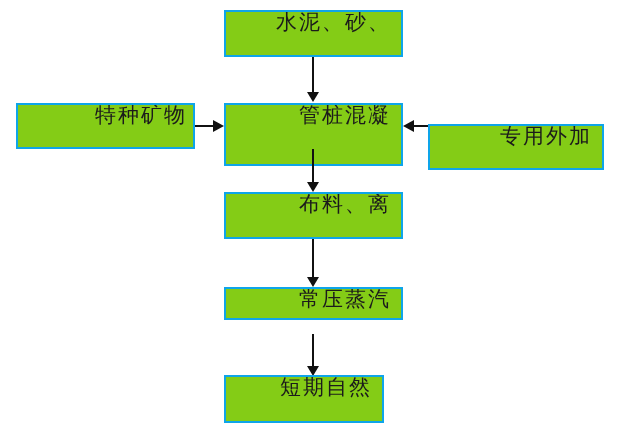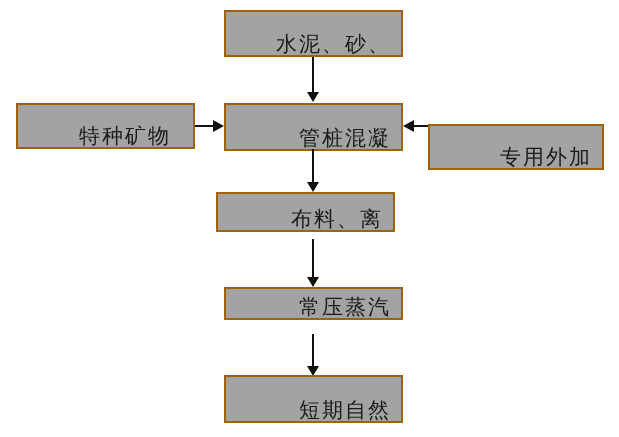--- a/index.html
+++ b/index.html
@@ -14,40 +14,40 @@
   #canvas {
     position: relative;
     width: 619px;
     height: 437px;
     background: #ffffff;
     overflow: hidden;
   }
   .node {
     position: absolute;
     box-sizing: border-box;
-    border: 2px solid #a16207;
-    background: #a3a3a3;
+    border: 2px solid #0ea5e9;
+    background: #84cc16;
     display: flex;
-    align-items: flex-end;
+    align-items: flex-start;
     overflow: hidden;
   }
   .node-label {
     display: block;
     width: 100%;
     font-family: "DejaVu Serif", "Liberation Serif", serif;
     font-size: 21px;
     line-height: 1;
     color: #1b1b1b;
     letter-spacing: 2px;
     white-space: nowrap;
   }
   
   .label-right {
     text-align: right;
-    padding-right: 22px;
+    padding-right: 6px;
   }
   .label-center-right {
     text-align: right;
     padding-right: 10px;
   }
 
   
   .conn {
     position: absolute;
   }
@@ -93,45 +93,45 @@
   <div class="conn v-line" style="left:312px; top:57px; height:36px;"></div>
   <div class="conn arrow-down" style="left:307px; top:92px;"></div>
 
   <div class="node" style="left:16px; top:103px; width:179px; height:46px;">
     <span class="node-label label-right">特种矿物</span>
   </div>
 
   <div class="conn h-line" style="left:195px; top:125px; width:22px;"></div>
   <div class="conn arrow-right" style="left:213px; top:120px;"></div>
 
-  <div class="node" style="left:224px; top:103px; width:179px; height:48px;">
+  <div class="node" style="left:224px; top:103px; width:179px; height:63px;">
     <span class="node-label label-center-right">管桩混凝</span>
   </div>
 
   <div class="conn h-line" style="left:414px; top:125px; width:16px;"></div>
   <div class="conn arrow-left" style="left:403px; top:120px;"></div>
 
   <div class="node" style="left:428px; top:103px; width:176px; height:46px;margin-top:21px;">
     <span class="node-label label-center-right">专用外加</span>
   </div>
 
   <div class="conn v-line" style="left:312px; top:149px; width:2px; height:34px;"></div>
   <div class="conn arrow-down" style="left:307px; top:182px;"></div>
 
-  <div class="node" style="left:216px; top:192px; width:179px; height:40px;">
+  <div class="node" style="left:224px; top:192px; width:179px; height:47px;">
     <span class="node-label label-center-right">布料、离</span>
   </div>
 
   <div class="conn v-line" style="left:312px; top:239px; height:39px;"></div>
   <div class="conn arrow-down" style="left:307px; top:277px;"></div>
 
   <div class="node" style="left:224px; top:287px; width:179px; height:33px;">
     <span class="node-label label-center-right">常压蒸汽</span>
   </div>
 
   <div class="conn v-line" style="left:312px; top:334px; height:33px;"></div>
   <div class="conn arrow-down" style="left:307px; top:366px;"></div>
 
-  <div class="node" style="left:224px; top:375px; width:179px; height:48px;">
+  <div class="node" style="left:224px; top:375px; width:160px; height:48px;">
     <span class="node-label label-center-right">短期自然</span>
   </div>
 
 </div>
 
 </body></html>

